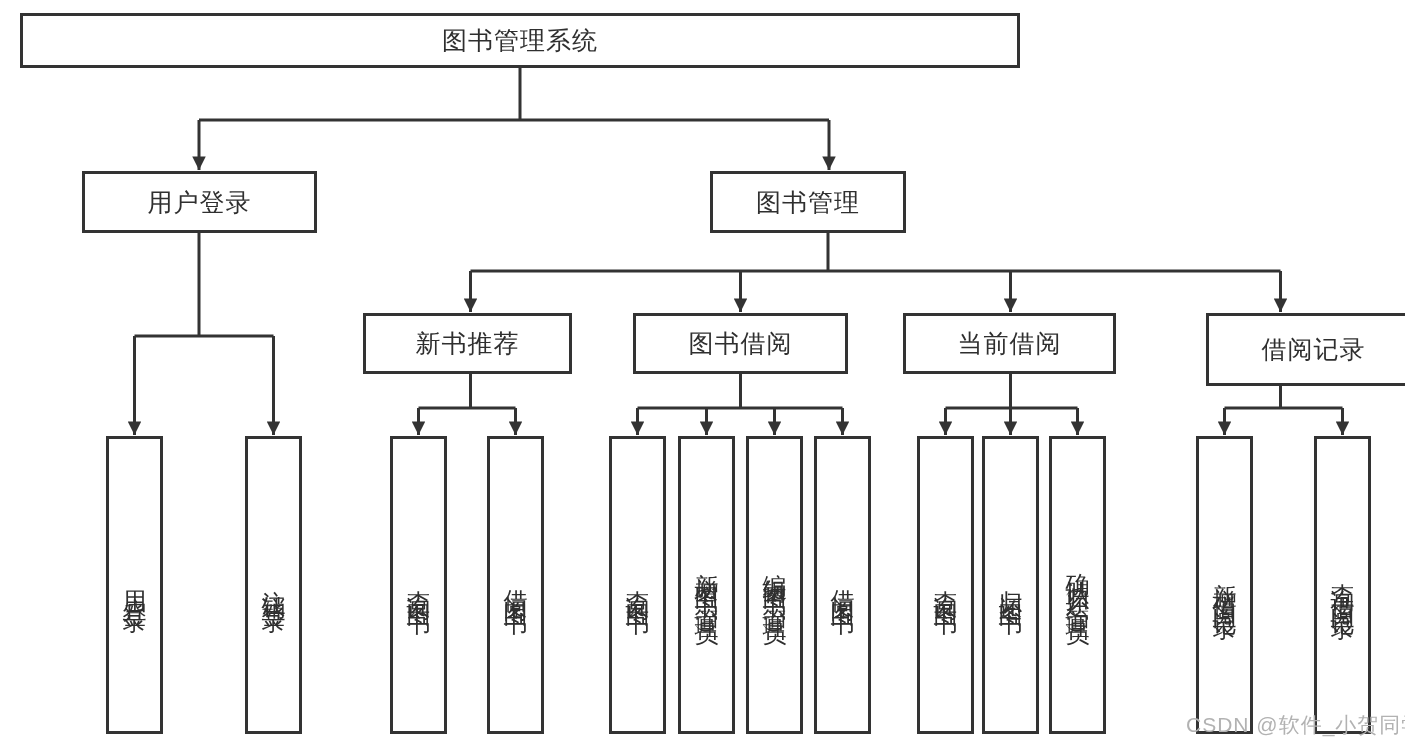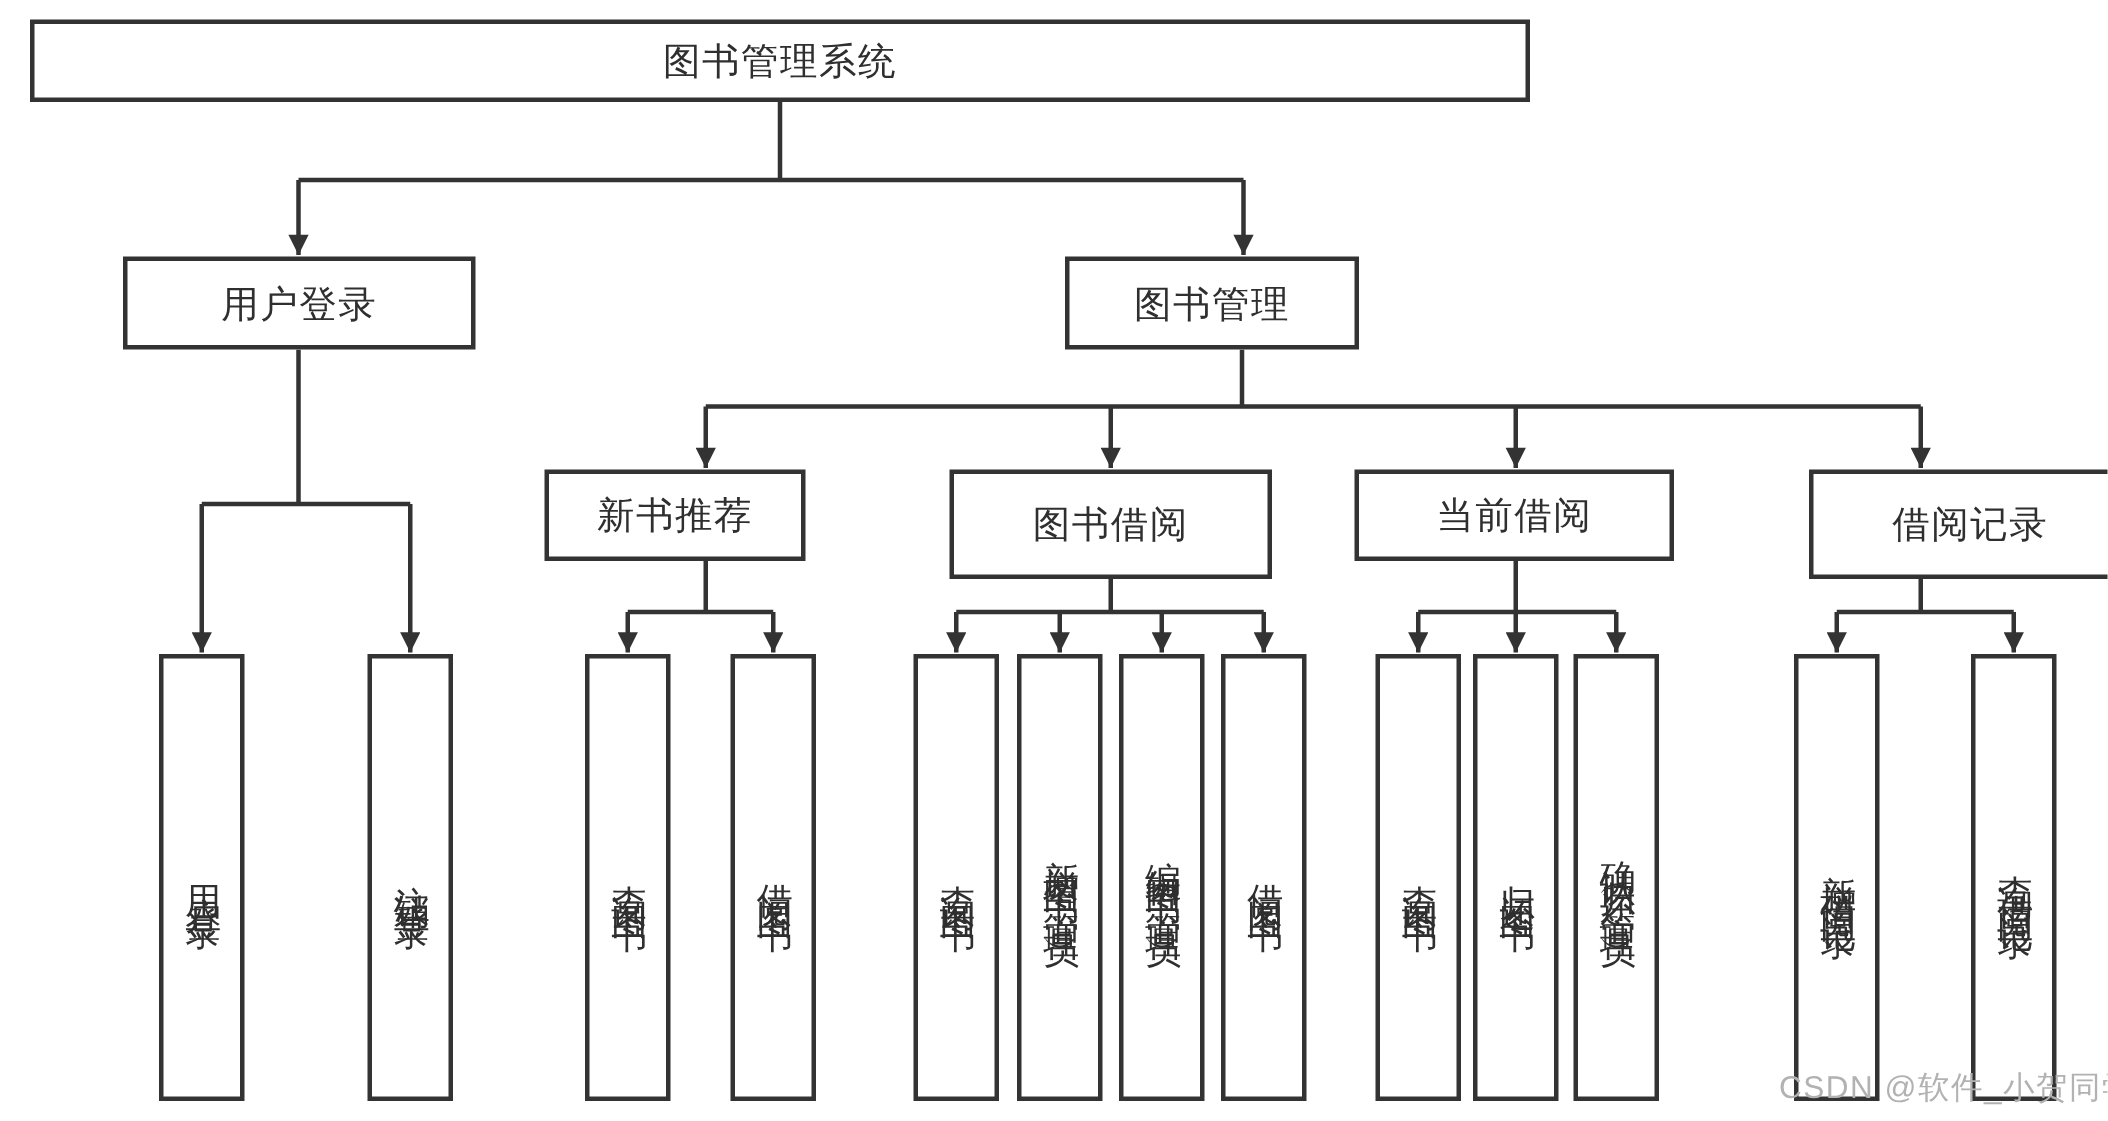--- a/index.html
+++ b/index.html
@@ -37,22 +37,22 @@
     letter-spacing: 7px;
     line-height: 1;
     color: #2f2f2f;
     white-space: nowrap;
   }
   
   .n-root   { left: 20px;   top: 13px;  width: 1000px; height: 55px; }
   .n-login  { left: 82px;   top: 171px; width: 235px;  height: 62px; }
   .n-mgmt   { left: 710px;  top: 171px; width: 196px;  height: 62px; }
   
-  .n-newbook { left: 363px;  top: 313px; width: 174px; height: 61px; }
-  .n-borrow  { left: 633px;  top: 313px; width: 215px; height: 73px; }
+  .n-newbook { left: 363px;  top: 313px; width: 209px; height: 61px; }
+  .n-borrow  { left: 633px;  top: 313px; width: 215px; height: 61px; }
   .n-current { left: 903px;  top: 313px; width: 213px; height: 61px; }
   .n-records { left: 1206px; top: 313px; width: 215px; height: 73px; }
   
   .lf { top: 436px; width: 57px; height: 298px; }
   .lf-1  { left: 106px;  }
   .lf-2  { left: 245px;  }
   .lf-3  { left: 390px;  }
   .lf-4  { left: 487px;  }
   .lf-5  { left: 609px;  }
   .lf-6  { left: 678px;  }

